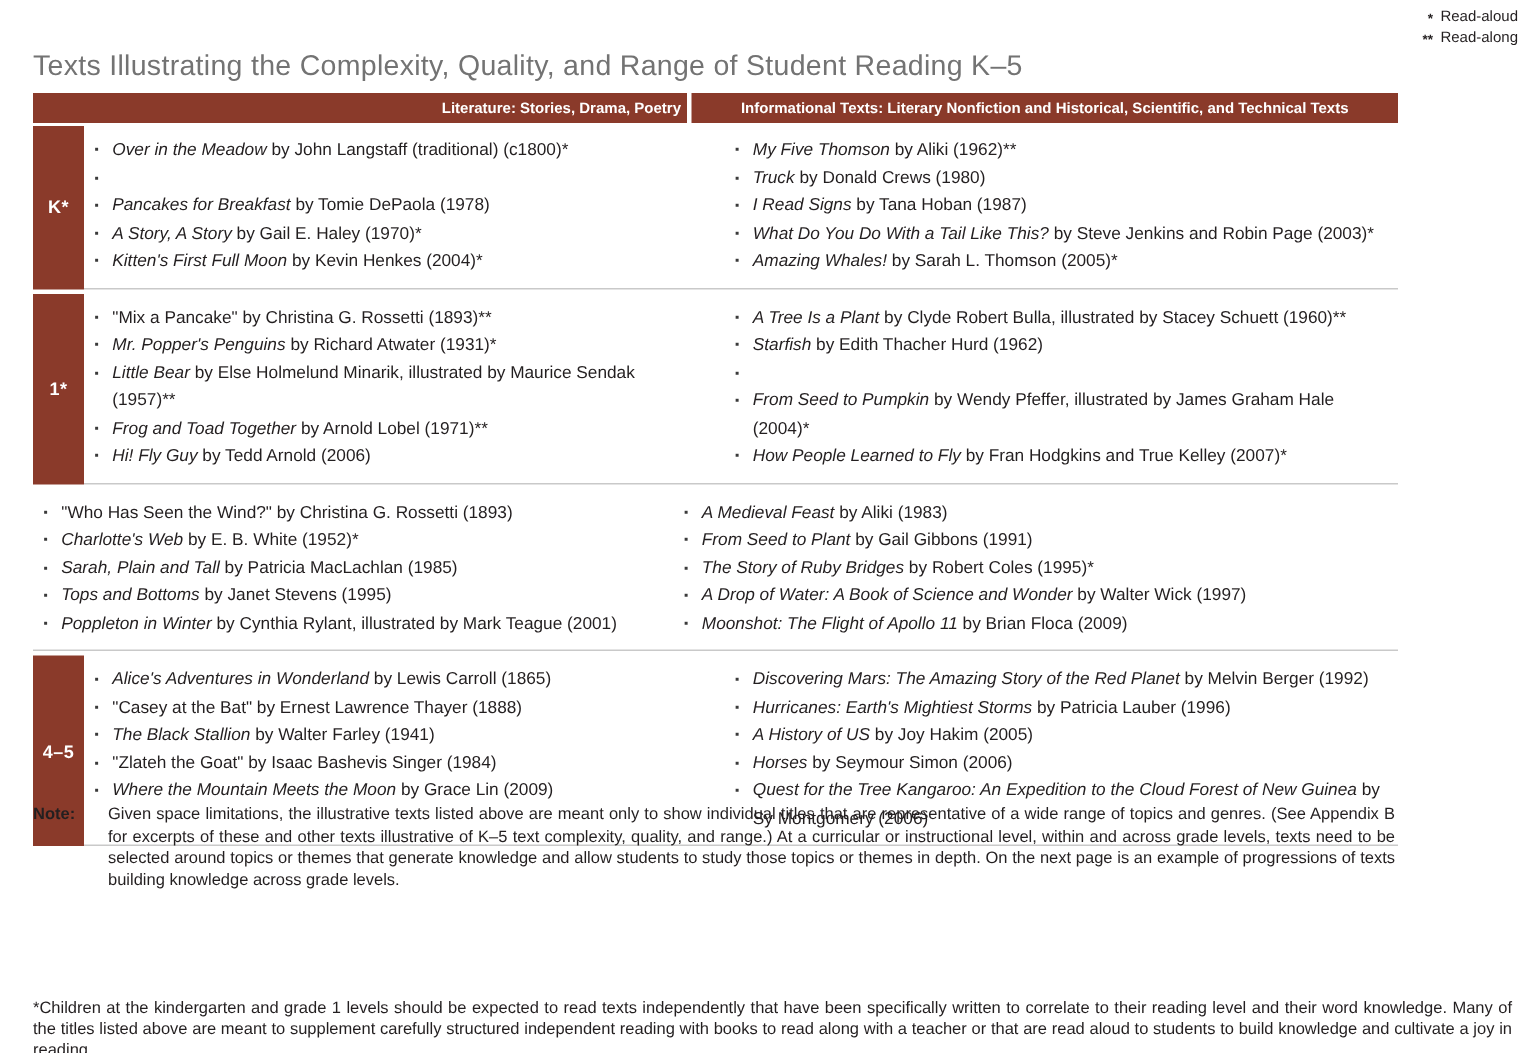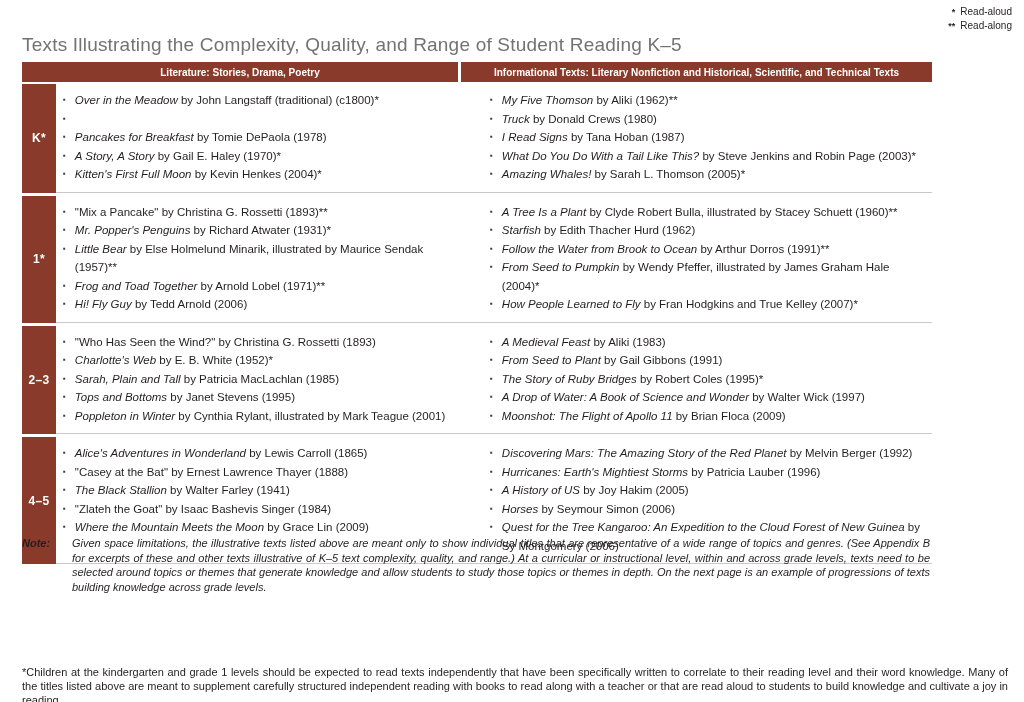--- a/index.html
+++ b/index.html
@@ -24,40 +24,40 @@
   }
 
   
   .rtable { position:absolute; left:22px; top:62px; width:910px; }
   .header-row { display:flex; gap:3px; }
   .header-cell {
     background:var(--maroon); color:#ffffff; font-weight:bold;
     font-size:10px; text-align:center; padding:5px 4px 4px 4px;
     white-space:nowrap; overflow:hidden;
   }
-  .header-cell.lit-h { width:436px; }
+  .header-cell.lit-h { width:436px;text-align:right; }
   .header-cell.info-h { flex:1; }
 
   .tbody { margin-top:2px; display:flex; flex-direction:column; gap:3px; }
   .grade-section { display:flex; }
   .grade-cell {
     width:34px; background:var(--maroon); color:#fff; font-weight:bold;
     font-size:12px; display:flex; align-items:center; justify-content:center;
     letter-spacing:0.3px;
   }
   .cols { flex:1; display:flex; border-bottom:1px solid #c9c9c9; padding:7px 0 8px 0; }
   .col-cell.lit  { width:402px; padding-left:7px;  padding-right:10px; }
   .col-cell.info { flex:1;      padding-left:32px; padding-right:6px; }
 
   .item { display:flex; font-size:11.5px; line-height:18.5px; color:#231f20; }
   .bullet { font-size:8px; line-height:18.5px; margin-right:9px; color:#3a3a3a; flex:none; }
   .txt .it { font-style:italic;margin-top:32px; }
 
   
-  .note { position:absolute; left:22px; top:536px; width:908px; display:flex; font-size:11px; line-height:14.5px;font-style:italic; }
+  .note { position:absolute; left:22px; top:536px; width:908px; display:flex; font-size:11px; line-height:14.5px; }
   .note-label { font-weight:bold; width:50px; flex:none; }
   .note-text { flex:1; text-align:justify; }
 
   
   .footnote {
     position:absolute; left:22px; top:648px; width:986px;
     font-size:11px; line-height:14px; text-align:justify;margin-top:17px;
   }
 </style>
 </head>
@@ -161,35 +161,33 @@
               <div class="item">
                 <span class="bullet">▪</span>
                 <span class="txt"><span class="it">A Tree Is a Plant</span><span> by Clyde Robert Bulla, illustrated by Stacey Schuett (1960)**</span></span>
               </div>
               <div class="item">
                 <span class="bullet">▪</span>
                 <span class="txt"><span class="it">Starfish</span><span> by Edith Thacher Hurd (1962)</span></span>
               </div>
               <div class="item">
                 <span class="bullet">▪</span>
-                <span class="txt"><span class="it">Follow the Water from Brook to Ocean</span><span> by Arthur Dorros (1991)**</span></span>
               </div>
               <div class="item">
                 <span class="bullet">▪</span>
                 <span class="txt"><span class="it">From Seed to Pumpkin</span><span> by Wendy Pfeffer, illustrated by James Graham Hale (2004)*</span></span>
               </div>
               <div class="item">
                 <span class="bullet">▪</span>
                 <span class="txt"><span class="it">How People Learned to Fly</span><span> by Fran Hodgkins and True Kelley (2007)*</span></span>
               </div>
             </div>
           </div>
         </div>
         <div class="grade-section">
-          <div class="grade-cell">2–3</div>
           <div class="cols">
             <div class="col-cell lit">
               <div class="item">
                 <span class="bullet">▪</span>
                 <span class="txt"><span>"Who Has Seen the Wind?" by Christina G. Rossetti (1893)</span></span>
               </div>
               <div class="item">
                 <span class="bullet">▪</span>
                 <span class="txt"><span class="it">Charlotte's Web</span><span> by E. B. White (1952)*</span></span>
               </div>

